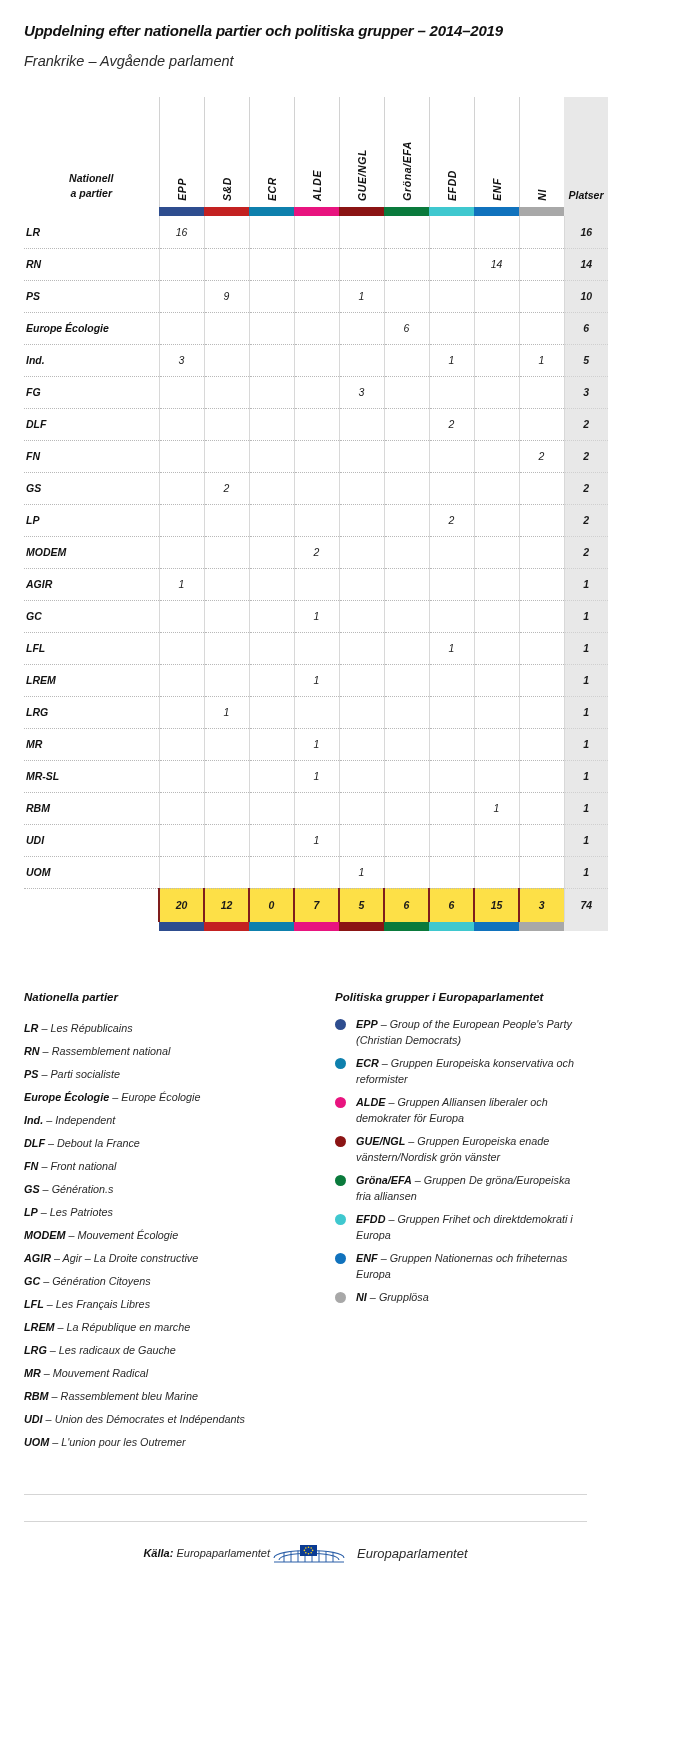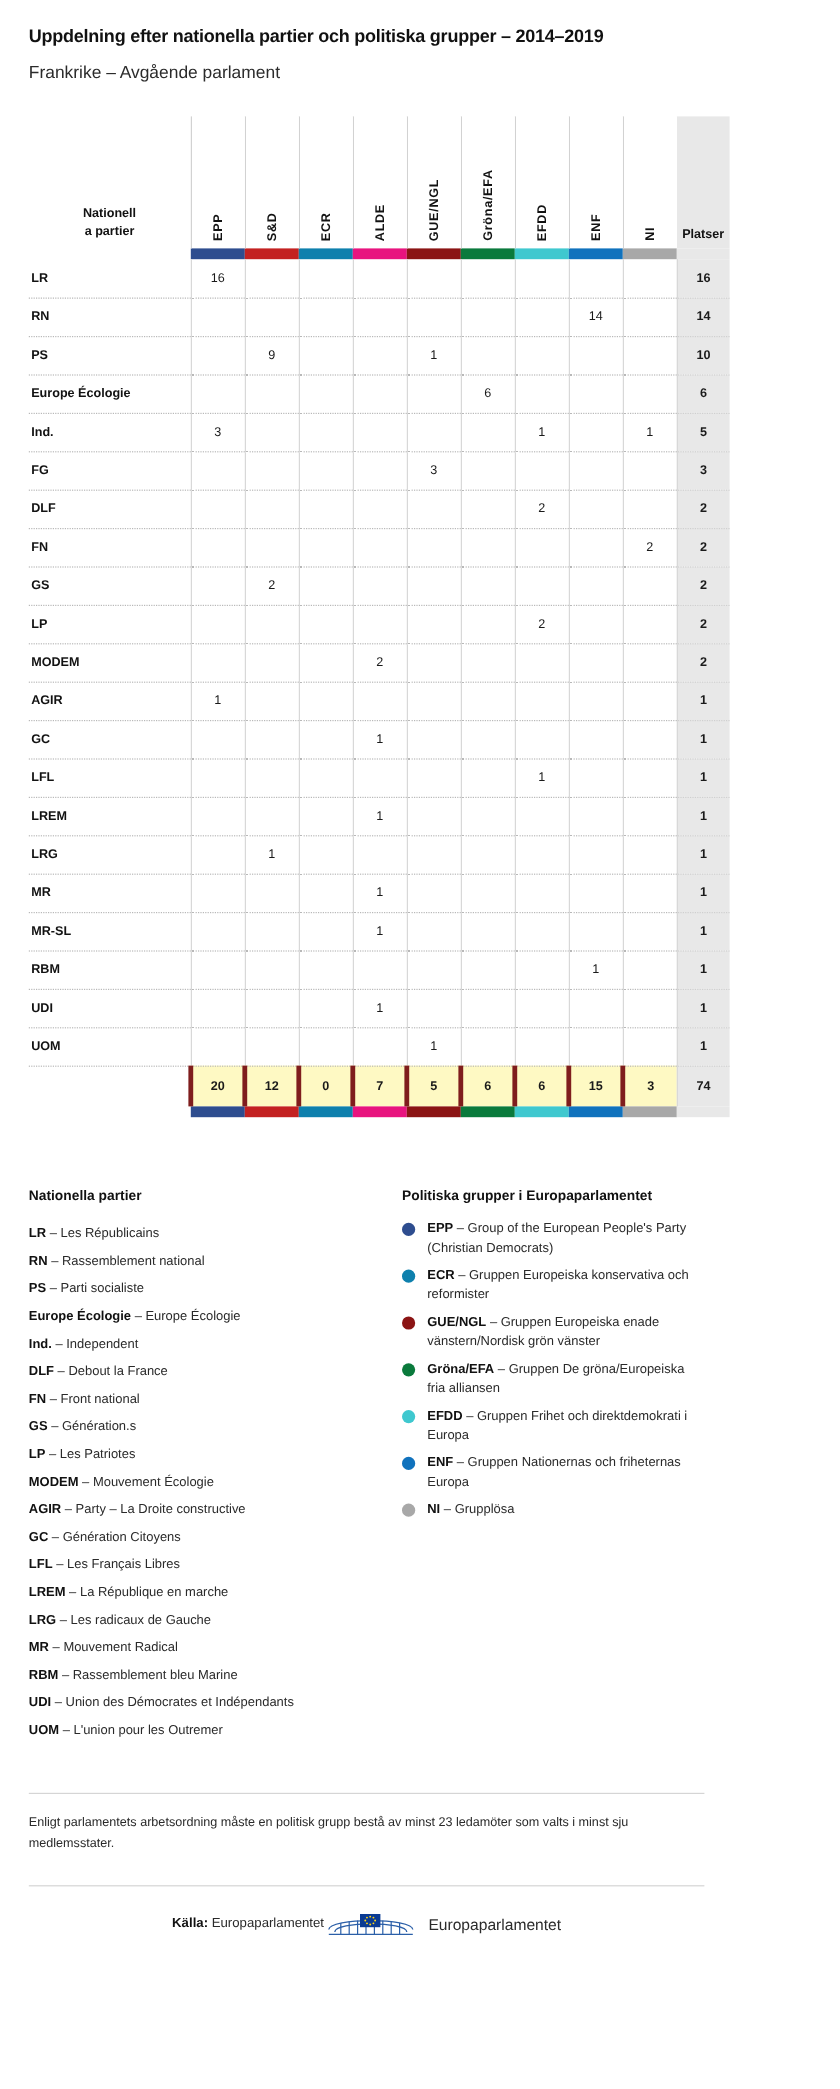--- a/index.html
+++ b/index.html
@@ -5,21 +5,21 @@
   * { box-sizing: border-box; }
   html, body { margin: 0; padding: 0; }
   body {
     width: 700px;
     min-height: 1741px;
     background: #ffffff;
     font-family: "Liberation Sans", sans-serif;
     color: #1a1a1a;
     -webkit-font-smoothing: antialiased;
   }
-  .page { width: 611px; padding: 0 24px; }
+  .page { width: 611px; padding: 0 24px; font-style: italic; }
 
   
   .title {
     font-size: 15px;
     font-weight: bold;
     letter-spacing: -0.2px;
     margin: 22px 0 0 0;
     color: #111;
   }
   .subtitle {
@@ -118,24 +118,24 @@
     border-bottom: 1px dotted #cfcfcf;
     border-left: 1px solid #d8d8d8;
   }
   tr.drow:first-of-type td.pname,
   tr.drow:first-of-type td.cell { }
 
   
   tr.totals { height: 34px; }
   tr.totals td.pname { background: #e8e8e8; border-bottom: none; }
   tr.totals td.cell {
-    background: #fef9c3;
+    background: #fde047;
     font-weight: bold;
     border-bottom: none;
-    border-left: 4px solid #7f1d1d;
+    border-left: 2px solid #7f1d1d;
   }
   tr.totals td.seats { background: #e8e8e8; border-bottom: none; font-weight: bold; }
 
   tr.footband td { height: 9px; padding: 0; }
 
   
   .legends {
     display: flex;
     margin-top: 60px;
     gap: 20px;
@@ -600,41 +600,45 @@
           <div class="np-item"><b>LR</b> – <span>Les Républicains</span></div>
           <div class="np-item"><b>RN</b> – <span>Rassemblement national</span></div>
           <div class="np-item"><b>PS</b> – <span>Parti socialiste</span></div>
           <div class="np-item"><b>Europe Écologie</b> – <span>Europe Écologie</span></div>
           <div class="np-item"><b>Ind.</b> – <span>Independent</span></div>
           <div class="np-item"><b>DLF</b> – <span>Debout la France</span></div>
           <div class="np-item"><b>FN</b> – <span>Front national</span></div>
           <div class="np-item"><b>GS</b> – <span>Génération.s</span></div>
           <div class="np-item"><b>LP</b> – <span>Les Patriotes</span></div>
           <div class="np-item"><b>MODEM</b> – <span>Mouvement Écologie</span></div>
-          <div class="np-item"><b>AGIR</b> – <span>Party – La Droite constructive</span></div>
+          <div class="np-item"><b>AGIR</b> – <span>Agir – La Droite constructive</span></div>
           <div class="np-item"><b>GC</b> – <span>Génération Citoyens</span></div>
           <div class="np-item"><b>LFL</b> – <span>Les Français Libres</span></div>
           <div class="np-item"><b>LREM</b> – <span>La République en marche</span></div>
           <div class="np-item"><b>LRG</b> – <span>Les radicaux de Gauche</span></div>
           <div class="np-item"><b>MR</b> – <span>Mouvement Radical</span></div>
           <div class="np-item"><b>RBM</b> – <span>Rassemblement bleu Marine</span></div>
           <div class="np-item"><b>UDI</b> – <span>Union des Démocrates et Indépendants</span></div>
           <div class="np-item"><b>UOM</b> – <span>L'union pour les Outremer</span></div>
         </div>
     </div>
     <div class="legend-col-right">
       <div class="legend-title">Politiska grupper i Europaparlamentet</div>
       <div id="pg-list">
           <div class="pg-item">
             <span class="pg-dot" style="background: rgb(46, 77, 143);"></span>
             <span class="pg-text"><b>EPP</b> – <span>Group of the European People's Party (Christian Democrats)</span></span>
           </div>
           <div class="pg-item">
             <span class="pg-dot" style="background: rgb(14, 128, 173);"></span>
             <span class="pg-text"><b>ECR</b> – <span>Gruppen Europeiska konservativa och reformister</span></span>
+          </div>
+          <div class="pg-item">
+            <span class="pg-dot" style="background: rgb(232, 20, 127);"></span>
+            <span class="pg-text"><b>ALDE</b> – <span>Gruppen Alliansen liberaler och demokrater för Europa</span></span>
           </div>
           <div class="pg-item">
             <span class="pg-dot" style="background: rgb(139, 20, 20);"></span>
             <span class="pg-text"><b>GUE/NGL</b> – <span>Gruppen Europeiska enade vänstern/Nordisk grön vänster</span></span>
           </div>
           <div class="pg-item">
             <span class="pg-dot" style="background: rgb(10, 122, 60);"></span>
             <span class="pg-text"><b>Gröna/EFA</b> – <span>Gruppen De gröna/Europeiska fria alliansen</span></span>
           </div>
           <div class="pg-item">
@@ -647,21 +651,20 @@
           </div>
           <div class="pg-item">
             <span class="pg-dot" style="background: rgb(168, 168, 168);"></span>
             <span class="pg-text"><b>NI</b> – <span>Grupplösa</span></span>
           </div>
         </div>
     </div>
   </div>
 
   <div class="rule"></div>
-  <div class="note">Enligt parlamentets arbetsordning måste en politisk grupp bestå av minst 23 ledamöter som valts i minst sju medlemsstater.</div>
   <div class="rule2"></div>
 
   <div class="source-row">
     <div class="source-text">
       <b>Källa:</b>
       <span>Europaparlamentet</span>
     </div>
     <div class="brand">
       <svg width="78" height="30" viewBox="0 0 78 30">
         <g fill="none" stroke="#2b5fa8" stroke-width="1.1">

